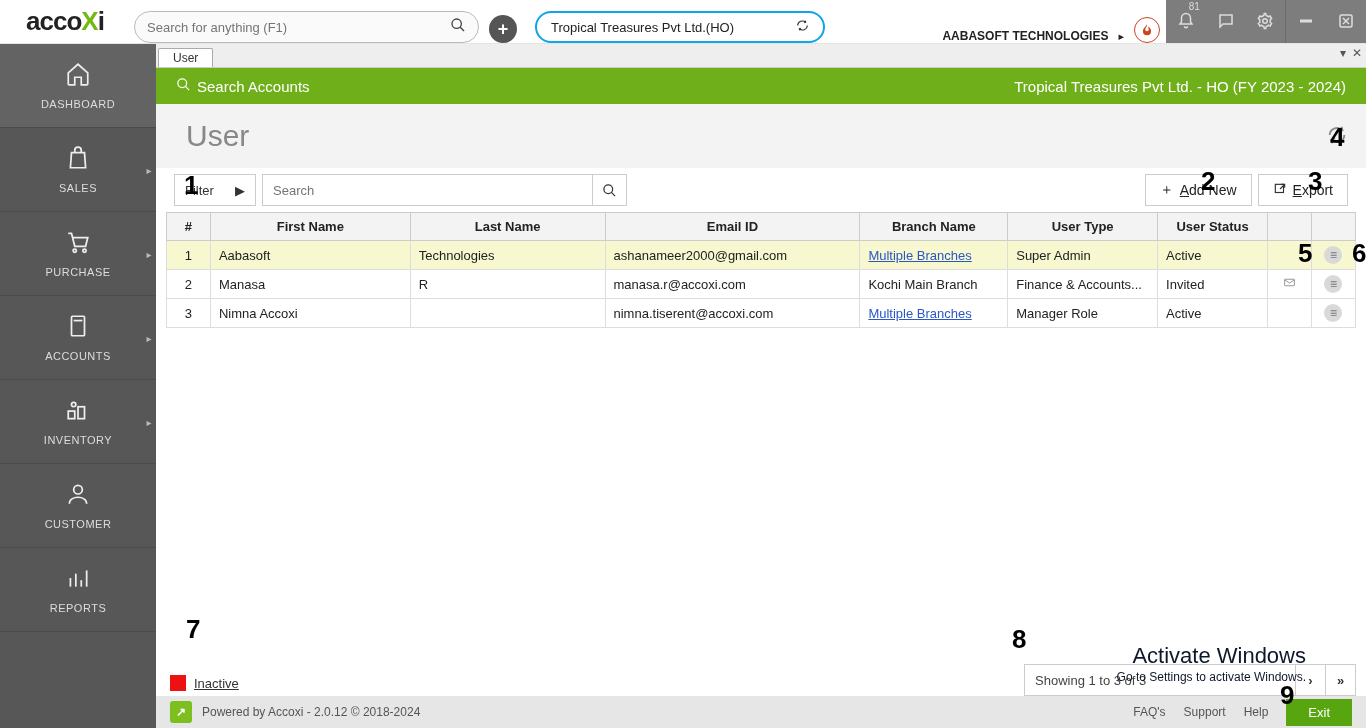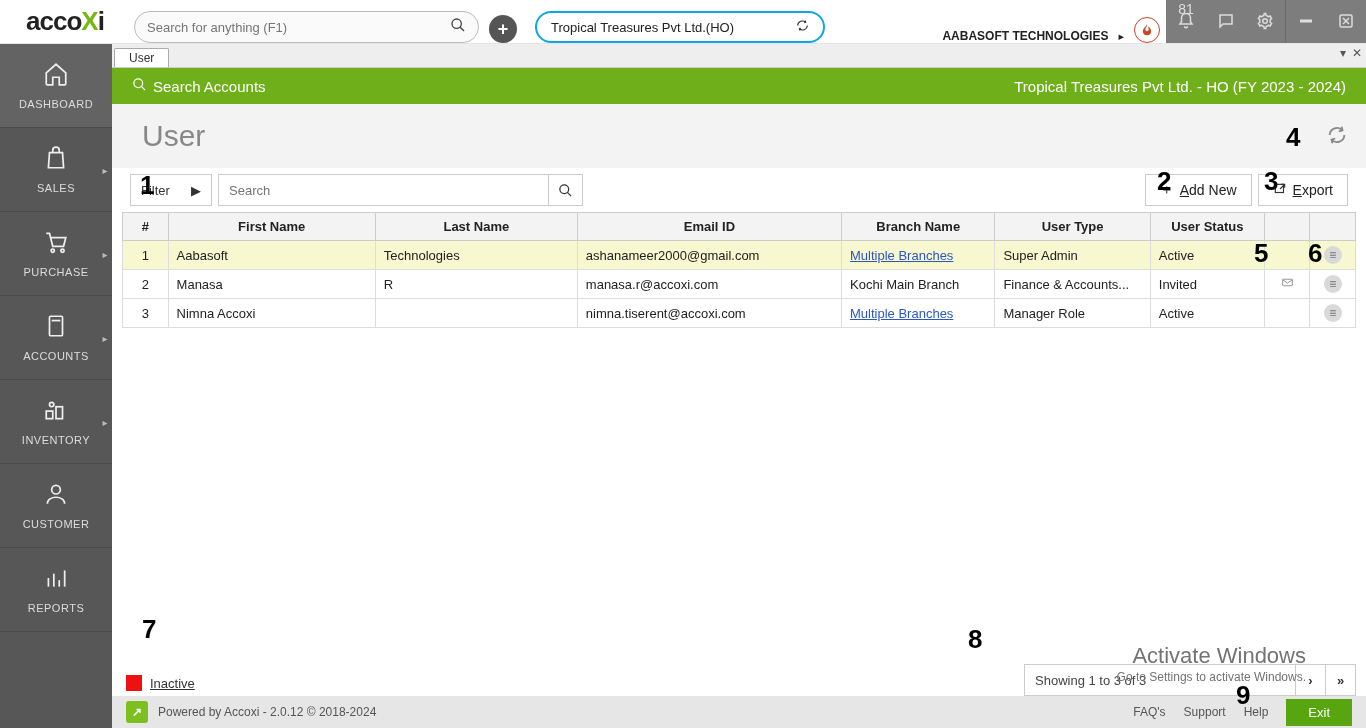--- a/index.html
+++ b/index.html
@@ -12,25 +12,25 @@
 .search-wrap { margin-left:4px; width:345px; height:32px; border:1px solid #bbb; border-radius:16px; display:flex; align-items:center; padding:0 12px; background:#fafafa;}
 .search-wrap input { flex:1; border:none; outline:none; background:transparent; font-size:13px; color:#666;}
 .circ-btn { width:28px; height:28px; border-radius:50%; background:#555; color:#fff; display:flex; align-items:center; justify-content:center; margin-left:10px; font-size:18px; font-weight:700; cursor:pointer;}
 .company-pill { margin-left:18px; width:290px; height:32px; border:2px solid #0ea5e9; border-radius:16px; display:flex; align-items:center; padding:0 14px; font-size:13px; color:#222; background:#fff; justify-content:space-between;}
 .top-spacer { flex:1; }
 .branch-label { font-size:12px; font-weight:600; color:#222; margin-right:10px; }
 .flame { width:26px; height:26px; border-radius:50%; border:1.5px solid #c42; background:#fff; display:flex; align-items:center; justify-content:center; margin:0 6px; color:#c42; font-size:14px;}
 .top-icons { width:200px; height:44px; background:#7d7d7d; display:flex; align-items:center; }
 .top-icons .tcell { flex:1; display:flex; align-items:center; justify-content:center; color:#ddd; font-size:18px; position:relative; height:100%; cursor:pointer;}
 .top-icons .tcell.sep { border-left:1px solid #6a6a6a; }
-.badge { position:absolute; top:2px; right:12px; font-size:14px; color:#ddd;padding-left:42px; }
+.badge { position:absolute; top:2px; right:6px; font-size:10px; color:#ddd;padding-left:42px; }
 
 
 .shell { display:flex; height:684px; }
-.leftnav { width:112px; background:#575757; display:flex; flex-direction:column; }
+.leftnav { width:156px; background:#575757; display:flex; flex-direction:column; }
 .nav-item { height:84px; display:flex; flex-direction:column; align-items:center; justify-content:center; color:#ddd; font-size:11px; letter-spacing:0.5px; border-bottom:1px solid #4b4b4b; cursor:pointer; position:relative;}
 .nav-item .nicon { font-size:26px; margin-bottom:4px; color:#eee; }
 .nav-item .caret { position:absolute; right:4px; top:50%; transform:translateY(-50%); font-size:10px; color:#bbb;}
 .nav-item.first { background:#636363; }
 
 
 .main { flex:1; background:#fff; display:flex; flex-direction:column; position:relative;}
 .tabstrip { height:24px; background:#eee; display:flex; align-items:flex-end; padding-left:2px; border-bottom:1px solid #ccc; position:relative;}
 .tab { background:#fff; border:1px solid #aaa; border-bottom:none; padding:2px 14px; font-size:12px; color:#333; border-radius:2px 2px 0 0;}
 .tabstrip .tabend { position:absolute; right:4px; top:2px; font-size:12px; color:#555; display:flex; gap:6px;}
@@ -66,21 +66,21 @@
 
 .legend-row { height:26px; padding:0 14px; display:flex; align-items:center; gap:8px; font-size:13px; color:#333; position:relative;text-decoration:underline;}
 .legend-sq { width:16px; height:16px; background:#e11; }
 .pager { position:absolute; right:10px; top:-6px; height:32px; border:1px solid #ccc; width:332px; display:flex; align-items:center; }
 .pager .ptext { flex:1; padding:0 10px; font-size:13px; color:#444;}
 .pager .pbtn { width:30px; height:100%; border-left:1px solid #ccc; display:flex; align-items:center; justify-content:center; font-weight:700; cursor:pointer;}
 .statusbar { height:32px; background:#e6e6e6; display:flex; align-items:center; padding:0 14px; font-size:12px; color:#555;}
 .statusbar .sb-logo { width:22px; height:22px; background:#7cbf1e; border-radius:3px; margin-right:10px; display:flex; align-items:center; justify-content:center; color:#fff; font-weight:700;}
 .statusbar .sb-right { margin-left:auto; display:flex; align-items:center; gap:18px;}
 .exit-btn { background:#58a60f; color:#fff; padding:6px 22px; font-size:13px; cursor:pointer;}
-.watermark { position:absolute; right:60px; bottom:44px; color:#737373; font-size:22px; font-weight:300; text-align:right; pointer-events:none; line-height:1.2;margin-left:28px;}
+.watermark { position:absolute; right:60px; bottom:44px; color:#0f172a; font-size:22px; font-weight:300; text-align:right; pointer-events:none; line-height:1.2;margin-left:28px;}
 .watermark .sub { font-size:12px;}
 
 .svgicon { width:1em; height:1em; display:inline-block; }
 </style>
 </head>
 <body>
 
 <div class="topbar">
   <div class="logo">acco<span class="x">X</span>i</div>
   <div class="search-wrap">

